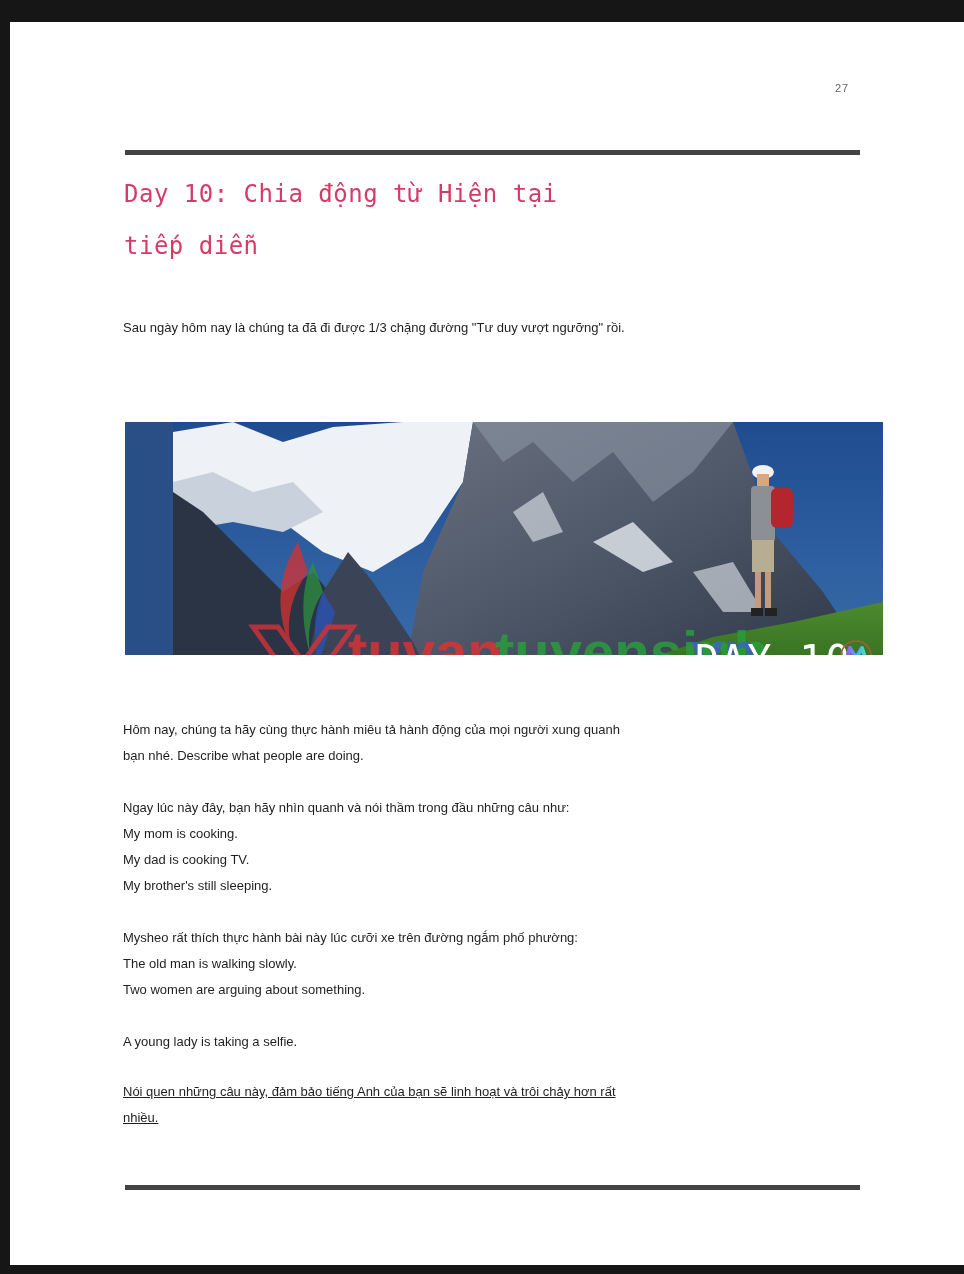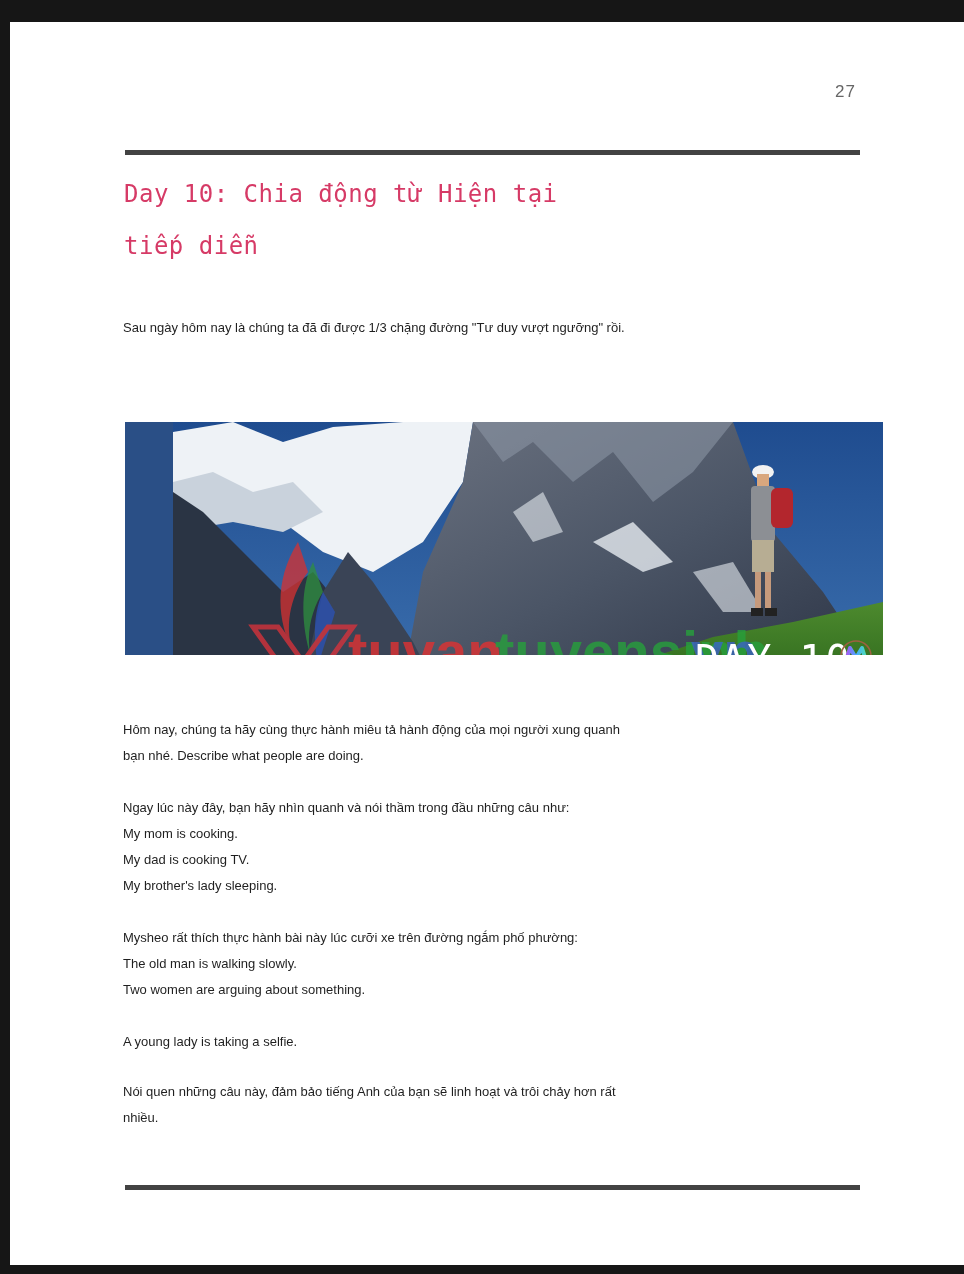--- a/index.html
+++ b/index.html
@@ -1,30 +1,30 @@
 <!DOCTYPE html>
 <html><head>
 <meta charset="utf-8">
 <style>
   html, body { margin:0; padding:0; }
   body { width:964px; height:1274px; background:#161616; position:relative; overflow:hidden; }
   .page { position:absolute; left:10px; top:22px; width:954px; height:1243px; background:#ffffff; }
-  .page-number { position:absolute; left:825px; top:60px; font-family:"Liberation Sans", sans-serif; font-size:17px; color:#666; letter-spacing:1px; }
+  .page-number { position:absolute; left:825px; top:60px; font-family:"Liberation Sans", sans-serif; font-size:11px; color:#666; letter-spacing:1px; }
   .rule { position:absolute; left:115px; width:735px; height:5px; background:#434343; }
   .rule-top { top:128px; }
   .rule-bottom { top:1163px; }
   .title { position:absolute; left:114px; top:146px; width:740px; margin:0; font-family:"DejaVu Sans Mono", monospace; font-weight:normal; font-size:24px; line-height:52px; color:#d63a66; letter-spacing:0.5px; }
   .body-text { position:absolute; left:113px; width:740px; font-family:"Liberation Sans", sans-serif; font-size:13px; line-height:26px; color:#1f1f1f; margin:0; }
   .p1 { top:293px; }
   .hero { position:absolute; left:115px; top:400px; width:710px; height:233px; overflow:hidden; background:#2a4f86;padding-left:48px; }
   .hero svg { display:block; }
   .p2 { top:695px; }
   .p3 { top:773px; }
   .p4 { top:903px; }
-  .p5 { top:1057px; }
+  .p5 { top:1057px;text-decoration:underline; }
 </style>
 </head>
 <body>
 
 <div class="page">
   <div class="page-number">27</div>
 
   <div class="rule rule-top"></div>
 
   <h1 class="title">
@@ -107,21 +107,21 @@
 
   <p class="body-text p2">
     <span>Hôm nay, chúng ta hãy cùng thực hành miêu tả hành động của mọi người xung quanh</span><br>
     <span>bạn nhé. Describe what people are doing.</span>
   </p>
 
   <p class="body-text p3">
     <span>Ngay lúc này đây, bạn hãy nhìn quanh và nói thầm trong đầu những câu như:</span><br>
     <span>My mom is cooking.</span><br>
     <span>My dad is cooking TV.</span><br>
-    <span>My brother's lady sleeping.</span>
+    <span>My brother's still sleeping.</span>
   </p>
 
   <p class="body-text p4">
     <span>Mysheo rất thích thực hành bài này lúc cưỡi xe trên đường ngắm phố phường:</span><br>
     <span>The old man is walking slowly.</span><br>
     <span>Two women are arguing about something.</span><br>
     <br>
     <span>A young lady is taking a selfie.</span>
   </p>
 

